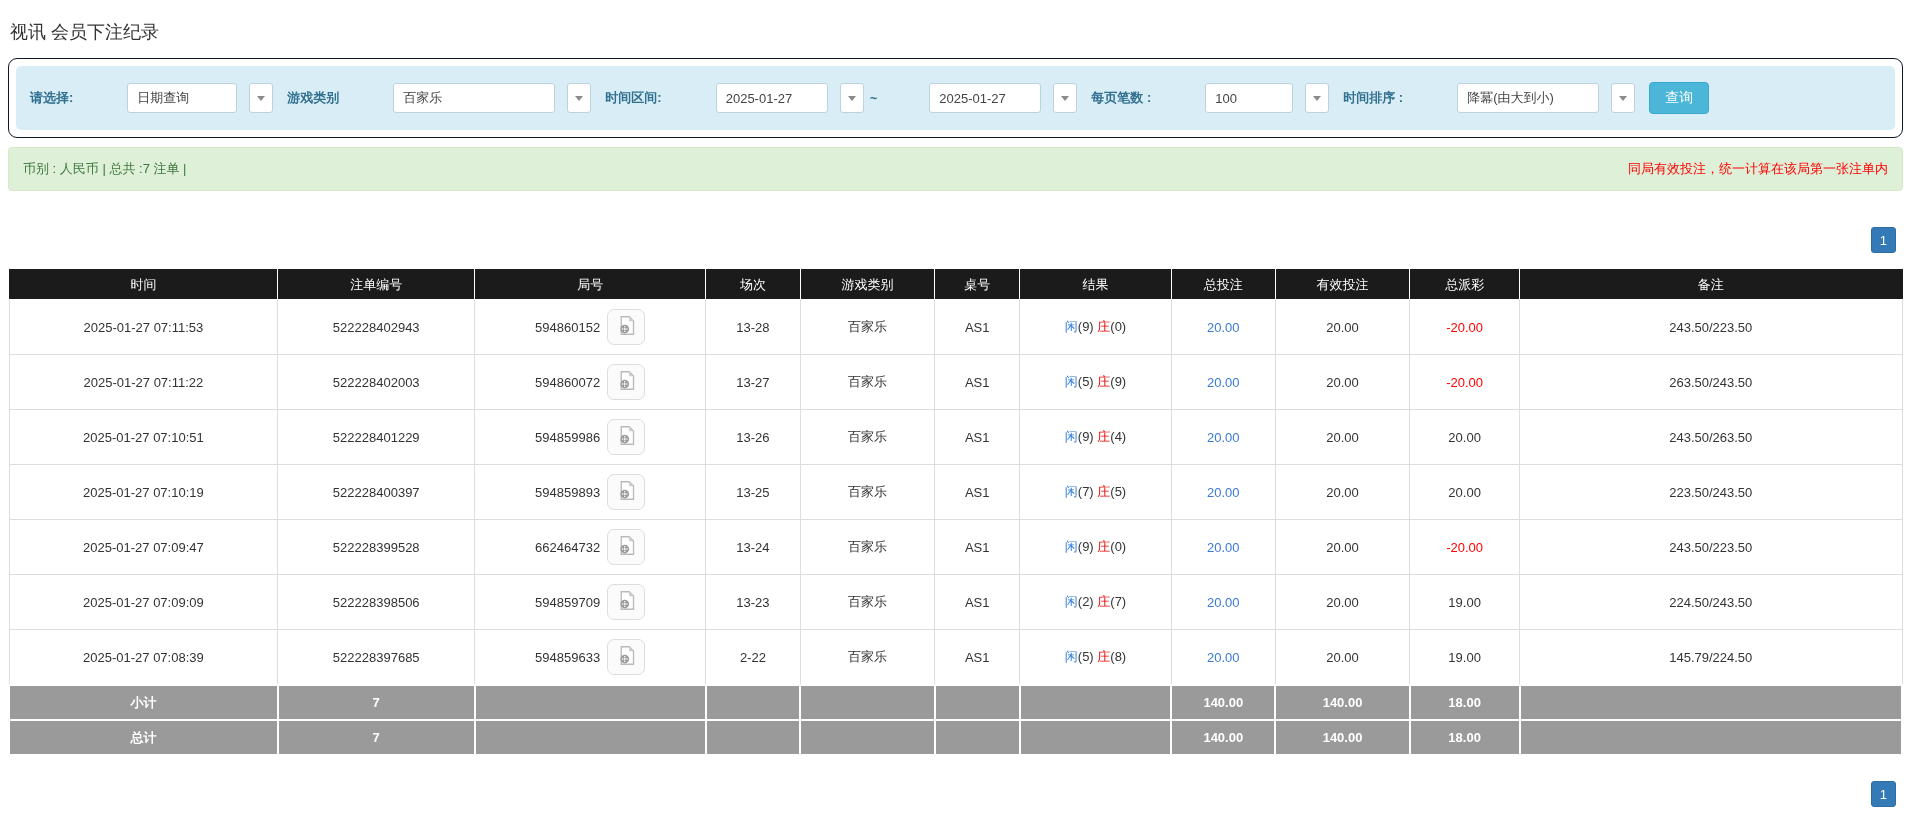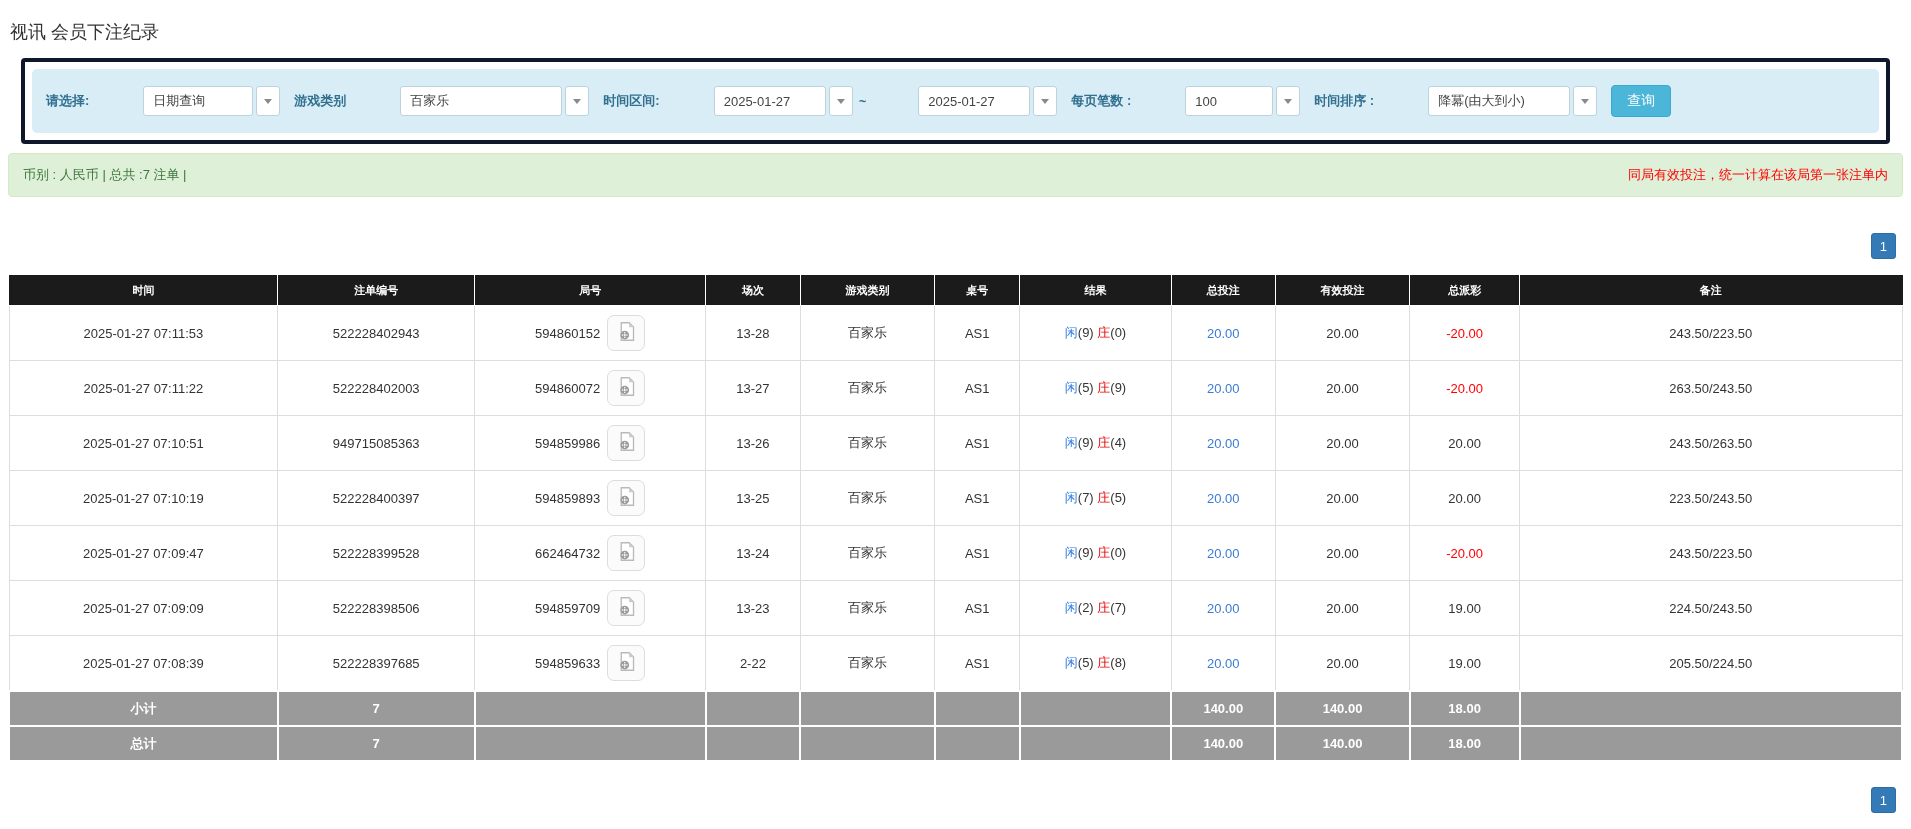--- a/index.html
+++ b/index.html
@@ -6,32 +6,32 @@
   body{
     width:1911px;height:829px;overflow:hidden;
     font-family:"Liberation Sans","DejaVu Sans",sans-serif;
     color:#333;font-size:13px;
   }
   .page-title{
     font-size:18px;color:#333;padding:20px 0 14px 10px;font-weight:400;
   }
   
   .filter-panel{
-    margin:0 21px;background:#fff;border:4px solid #0f172a;border-radius:4px;padding:7px;
+    margin:0 8px;background:#fff;border:1px solid #0f172a;border-radius:9px;padding:7px;
     box-sizing:border-box;
   }
   .filter-bar{
     background:#d9edf7;border-radius:5px;padding:16px 12px;
     display:flex;align-items:center;gap:5px;box-sizing:border-box;
   }
   .f-label{
     color:#31708f;font-weight:bold;font-size:13px;white-space:nowrap;margin:0 3px 0 9px;
   }
   .f-label.first{margin-left:2px;}
-  .combo{display:flex;gap:3px;align-items:center;padding-left:46px;}
+  .combo{display:flex;gap:12px;align-items:center;padding-left:46px;}
   .combo-text{
     background:#fff;border:1px solid #bcd3de;border-radius:3px;height:30px;
     padding:0 9px;font-size:13px;color:#444;display:flex;align-items:center;
     box-sizing:border-box;white-space:nowrap;
   }
   .combo-arrow{
     width:24px;height:30px;background:#fff;border:1px solid #bcd3de;border-radius:3px;
     display:flex;align-items:center;justify-content:center;box-sizing:border-box;cursor:pointer;
   }
   .caret{
@@ -61,21 +61,21 @@
     border-radius:3px;display:flex;align-items:center;justify-content:center;
     padding:0 8px;font-size:13px;cursor:pointer;box-sizing:border-box;
   }
   
   table.records{
     width:calc(100% - 16px);margin:16px 8px 0;border-collapse:collapse;table-layout:fixed;
     font-size:13px;color:#333;text-align:center;
   }
   .records th{
     background:#1b1b1b;color:#fff;border:1px solid #fff;border-top-color:#1b1b1b;
-    height:29px;font-weight:bold;font-size:11px;padding:0 10px;
+    height:29px;font-weight:normal;font-size:13px;padding:0 10px;
   }
   .records th:first-child{border-left-color:#1b1b1b;}
   .records th:last-child{border-right-color:#1b1b1b;}
   .records td{
     border:1px solid #ddd;height:54px;background:#fff;padding:0 4px;
   }
   .records tr.summary td{
     background:#9a9a9a;color:#fff;border:2px solid #fff;height:33px;font-weight:bold;
   }
   .round-cell{display:flex;align-items:center;justify-content:center;gap:7px;}
@@ -241,21 +241,21 @@
           <td>百家乐</td>
           <td>AS1</td>
           <td><span class="player">闲</span><span>(5) </span><span class="banker">庄</span><span>(9)</span></td>
           <td><span class="amount-link">20.00</span></td>
           <td>20.00</td>
           <td class="negative">-20.00</td>
           <td>263.50/243.50</td>
         </tr>
         <tr>
           <td>2025-01-27 07:10:51</td>
-          <td>949715085363</td>
+          <td>522228401229</td>
           <td>
             <div class="round-cell">
               <span>594859986</span>
               <button class="replay-btn">
                 <span><svg viewBox="0 0 24 24" width="21" height="23" aria-hidden="true">
                     <path d="M6 2 h9 l5 5 v15 h-14 z" fill="#ffffff" stroke="#b9b9b9" stroke-width="1.5"></path>
                     <path d="M15 2 l5 5 h-5 z" fill="#cccccc"></path>
                     <circle cx="10" cy="16" r="5" fill="#9b9b9b"></circle>
                     <circle cx="10" cy="16" r="1.1" fill="#ffffff"></circle>
                     <circle cx="10" cy="13.4" r="0.9" fill="#ffffff"></circle>
@@ -382,21 +382,21 @@
               </button>
             </div>
           </td>
           <td>2-22</td>
           <td>百家乐</td>
           <td>AS1</td>
           <td><span class="player">闲</span><span>(5) </span><span class="banker">庄</span><span>(8)</span></td>
           <td><span class="amount-link">20.00</span></td>
           <td>20.00</td>
           <td>19.00</td>
-          <td>205.50/224.50</td>
+          <td>145.79/224.50</td>
         </tr>
         <tr class="summary">
           <td>小计</td>
           <td>7</td>
           <td></td>
           <td></td>
           <td></td>
           <td></td>
           <td></td>
           <td>140.00</td>

